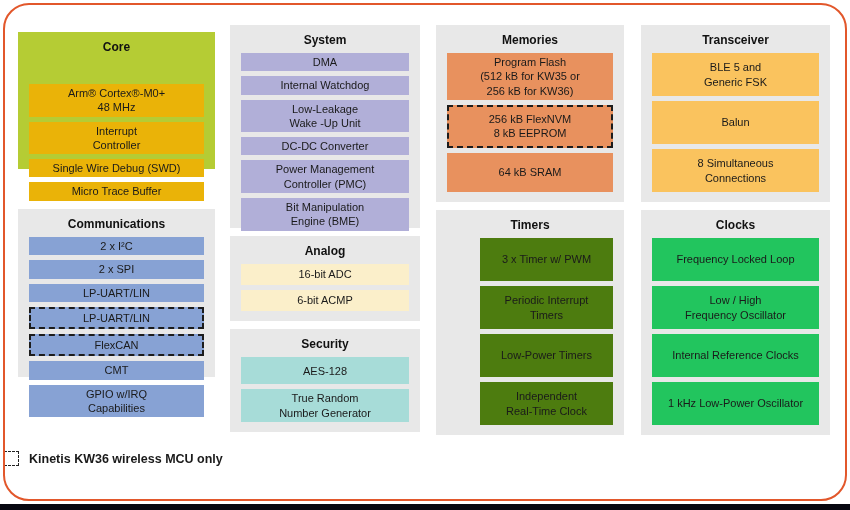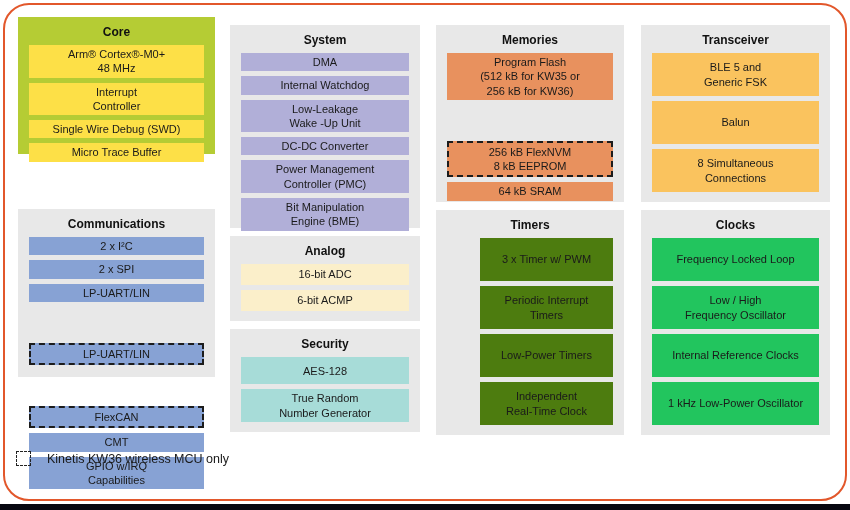--- a/index.html
+++ b/index.html
@@ -21,42 +21,42 @@
     flex:0 0 auto; font-size:12px; font-weight:bold; color:#111111;
     text-align:center; padding:3px 0 6px;
   }
   .blocks { display:flex; flex-direction:column; gap:5px; flex:1; min-height:0; }
   .block {
     display:flex; align-items:center; justify-content:center; text-align:center;
     font-size:11px; line-height:1.3; color:#1A1A1A; white-space:pre-line;
     box-sizing:border-box; padding:2px 4px; flex:1 1 auto;
   }
   .equal .block { flex:1 1 0; }
-  .block.dashed { border:2px dashed #1C1C1C;margin-top:36px; }
+  .block.dashed { border:2px dashed #1C1C1C; }
 
-  .core          { left:18px;  top:17px;  width:197px; height:137px; background:#B5CC34; }
-  .core .block          { background:#fde047; }
+  .core          { left:18px;  top:32px;  width:197px; height:137px; background:#B5CC34;gap:24px; }
+  .core .block          { background:#eab308; }
   .communications{ left:18px;  top:209px; width:197px; height:168px; }
   .communications .block{ background:#87A2D4; }
   .system        { left:230px; top:25px;  width:190px; height:203px; }
   .system .block        { background:#B1AFD8; }
   .analog        { left:230px; top:236px; width:190px; height:85px; }
   .analog .block        { background:#FBEFCA; }
   .security      { left:230px; top:329px; width:190px; height:103px; }
   .security .block      { background:#A7DCD8; }
   .memories      { left:436px; top:25px;  width:188px; height:177px; }
   .memories .block      { background:#E8915E; }
   .timers        { left:436px; top:210px; width:188px; height:225px; }
   .timers .block        { background:#4d7c0f;margin-left:33px; }
   .transceiver   { left:641px; top:25px;  width:189px; height:177px; }
   .transceiver .block   { background:#FAC35E; }
   .clocks        { left:641px; top:210px; width:189px; height:225px; }
   .clocks .block        { background:#22c55e; }
 
-  .legend { position:absolute; left:16px; top:451px; display:flex; align-items:center; gap:16px; }
+  .legend { position:absolute; left:4px; top:451px; display:flex; align-items:center; gap:10px;font-weight:bold; }
   .legend-swatch { width:13px; height:13px; border:1.5px dashed #222222; flex:0 0 auto; }
   .legend-label { font-size:12.5px; color:#1A1A1A; }
 </style>
 </head>
 <body>
 
 <div class="canvas">
 
   <div class="section core equal">
     <div class="section-title">Core</div>

